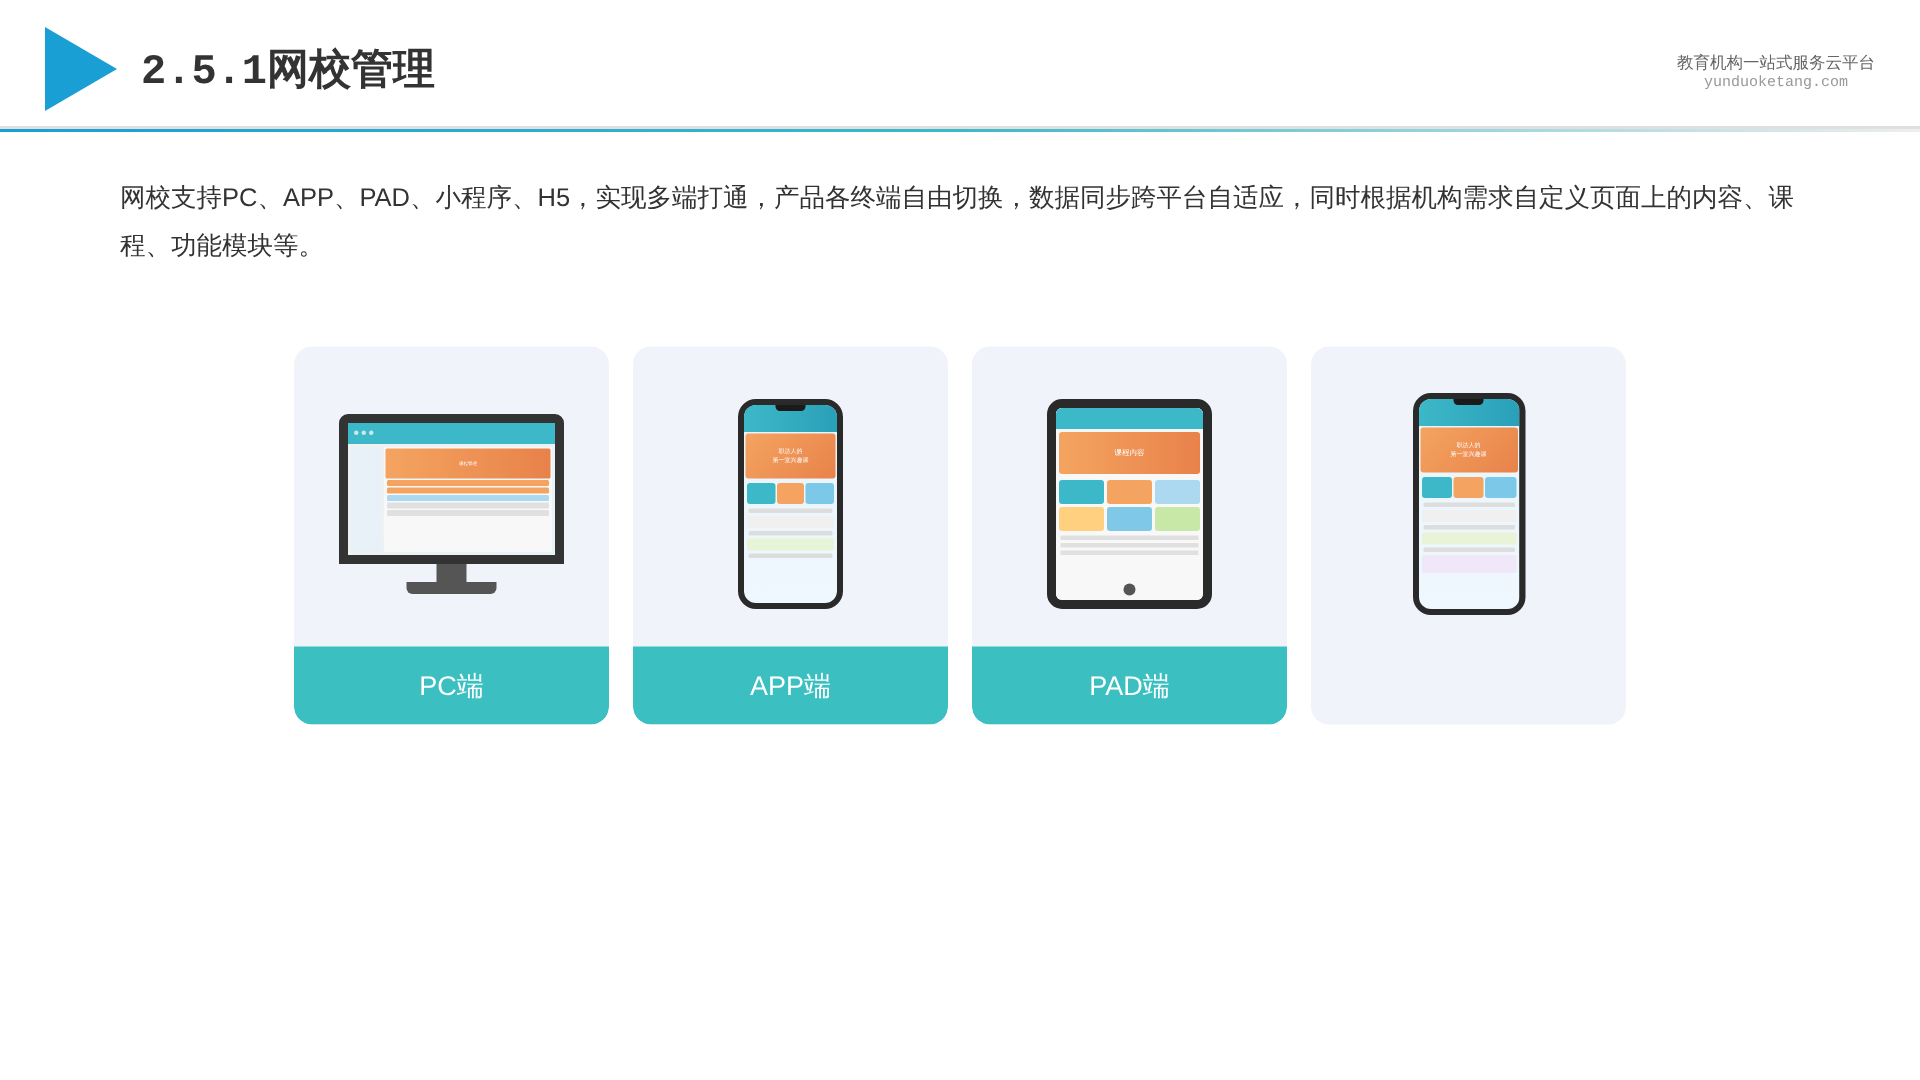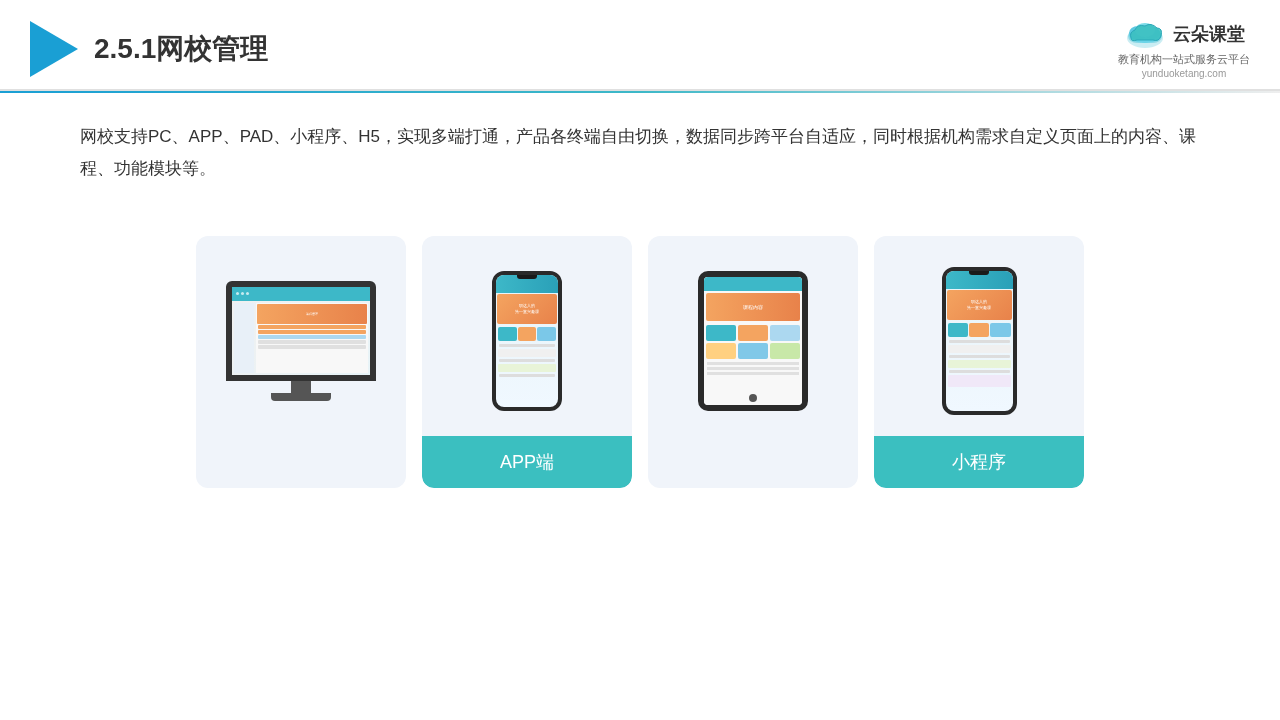--- a/index.html
+++ b/index.html
@@ -12,20 +12,21 @@
       position: relative;
     }
 
     
     .header {
       display: flex;
       align-items: center;
       justify-content: space-between;
       padding: 18px 30px 10px 30px;
       border-bottom: 2px solid #e0e0e0;
+      font-family: Liberation Mono, monospace;
     }
     .header-left {
       display: flex;
       align-items: center;
       gap: 16px;
     }
     .logo-triangle {
       width: 0;
       height: 0;
       border-top: 28px solid transparent;
@@ -352,37 +353,20 @@
   </style>
 </head>
 <body>
 
 <div class="header">
   <div class="header-left">
     <div class="logo-triangle"></div>
     <span class="page-title">2.5.1网校管理</span>
   </div>
   <div class="header-right">
-    <div class="brand-logo">
-
-      <svg class="cloud-icon" viewBox="0 0 44 32" fill="none" xmlns="http://www.w3.org/2000/svg">
-        <ellipse cx="22" cy="20" rx="18" ry="10" fill="#4fc3d8" opacity="0.3"></ellipse>
-        <ellipse cx="14" cy="18" rx="9" ry="7" fill="#4fc3d8" opacity="0.5"></ellipse>
-        <ellipse cx="30" cy="18" rx="9" ry="7" fill="#4fc3d8" opacity="0.5"></ellipse>
-        <ellipse cx="22" cy="16" rx="12" ry="9" fill="#4fc3d8" opacity="0.7"></ellipse>
-        <ellipse cx="22" cy="17" rx="16" ry="8" fill="#6bd4e8"></ellipse>
-        <ellipse cx="15" cy="15" rx="9" ry="7" fill="#5cc8e0"></ellipse>
-        <ellipse cx="29" cy="15" rx="8" ry="6" fill="#5cc8e0"></ellipse>
-        <ellipse cx="22" cy="12" rx="10" ry="7" fill="#7ddce8"></ellipse>
-
-        <path d="M8 20 Q6 14 12 12 Q14 6 22 8 Q28 4 34 10 Q40 10 38 18 Q36 24 30 22 L14 22 Q8 24 8 20Z" fill="#3bbfc0" opacity="0.9"></path>
-        <path d="M8 20 Q6 14 12 12 Q14 6 22 8 Q28 4 34 10 Q40 10 38 18 Q36 24 30 22 L14 22 Q8 24 8 20Z" fill="none" stroke="#2aa8b8" stroke-width="1"></path>
-      </svg>
-      <span class="brand-name">云朵课堂</span>
-    </div>
     <div class="brand-tagline">教育机构一站式服务云平台</div>
     <div class="brand-url">yunduoketang.com</div>
   </div>
 </div>
 <div class="header-line"></div>
 
 <div class="description">
   <span>网校支持PC、APP、PAD、小程序、H5，实现多端打通，产品各终端自由切换，数据同步跨平台自适应，同时根据机构需求自定义页面上的内容、课程、功能模块等。</span>
 </div>
 
@@ -410,20 +394,21 @@
                 <div class="pc-content-row" style="background:#e0e0e0;"></div>
                 <div class="pc-content-row" style="background:#e0e0e0;"></div>
               </div>
             </div>
           </div>
         </div>
         <div class="pc-neck"></div>
         <div class="pc-base"></div>
       </div>
     </div>
+    <div class="label-bar">PC端</div>
   </div>
 
   <div class="device-card">
     <div class="device-image-area">
       <div class="phone-mockup">
         <div class="phone-notch"></div>
         <div class="phone-screen">
           <div class="phone-screen-top"></div>
           <div class="phone-screen-banner">
             <span class="phone-banner-text">职达人的<br>第一堂兴趣课</span>
@@ -460,20 +445,21 @@
             <div class="tablet-grid-item"></div>
             <div class="tablet-grid-item"></div>
           </div>
           <div class="tablet-content-row"></div>
           <div class="tablet-content-row"></div>
           <div class="tablet-content-row"></div>
         </div>
         <div class="tablet-home-button"></div>
       </div>
     </div>
+    <div class="label-bar">PAD端</div>
   </div>
 
   <div class="device-card">
     <div class="device-image-area">
       <div class="phone-mockup" style="width:75px;height:148px;">
         <div class="phone-notch"></div>
         <div class="phone-screen">
           <div class="phone-screen-top"></div>
           <div class="phone-screen-banner">
             <span class="phone-banner-text">职达人的<br>第一堂兴趣课</span>
@@ -485,17 +471,16 @@
           </div>
           <div class="phone-content-row"></div>
           <div class="phone-content-block"></div>
           <div class="phone-content-row"></div>
           <div class="phone-content-block" style="background:#e8f4d8;"></div>
           <div class="phone-content-row"></div>
           <div class="phone-content-block" style="background:#f0e8f8; height:12px;"></div>
         </div>
       </div>
     </div>
-    <div class="label-bar">小程序</div>
   </div>
 
 
 </div>
 
 </body></html>

